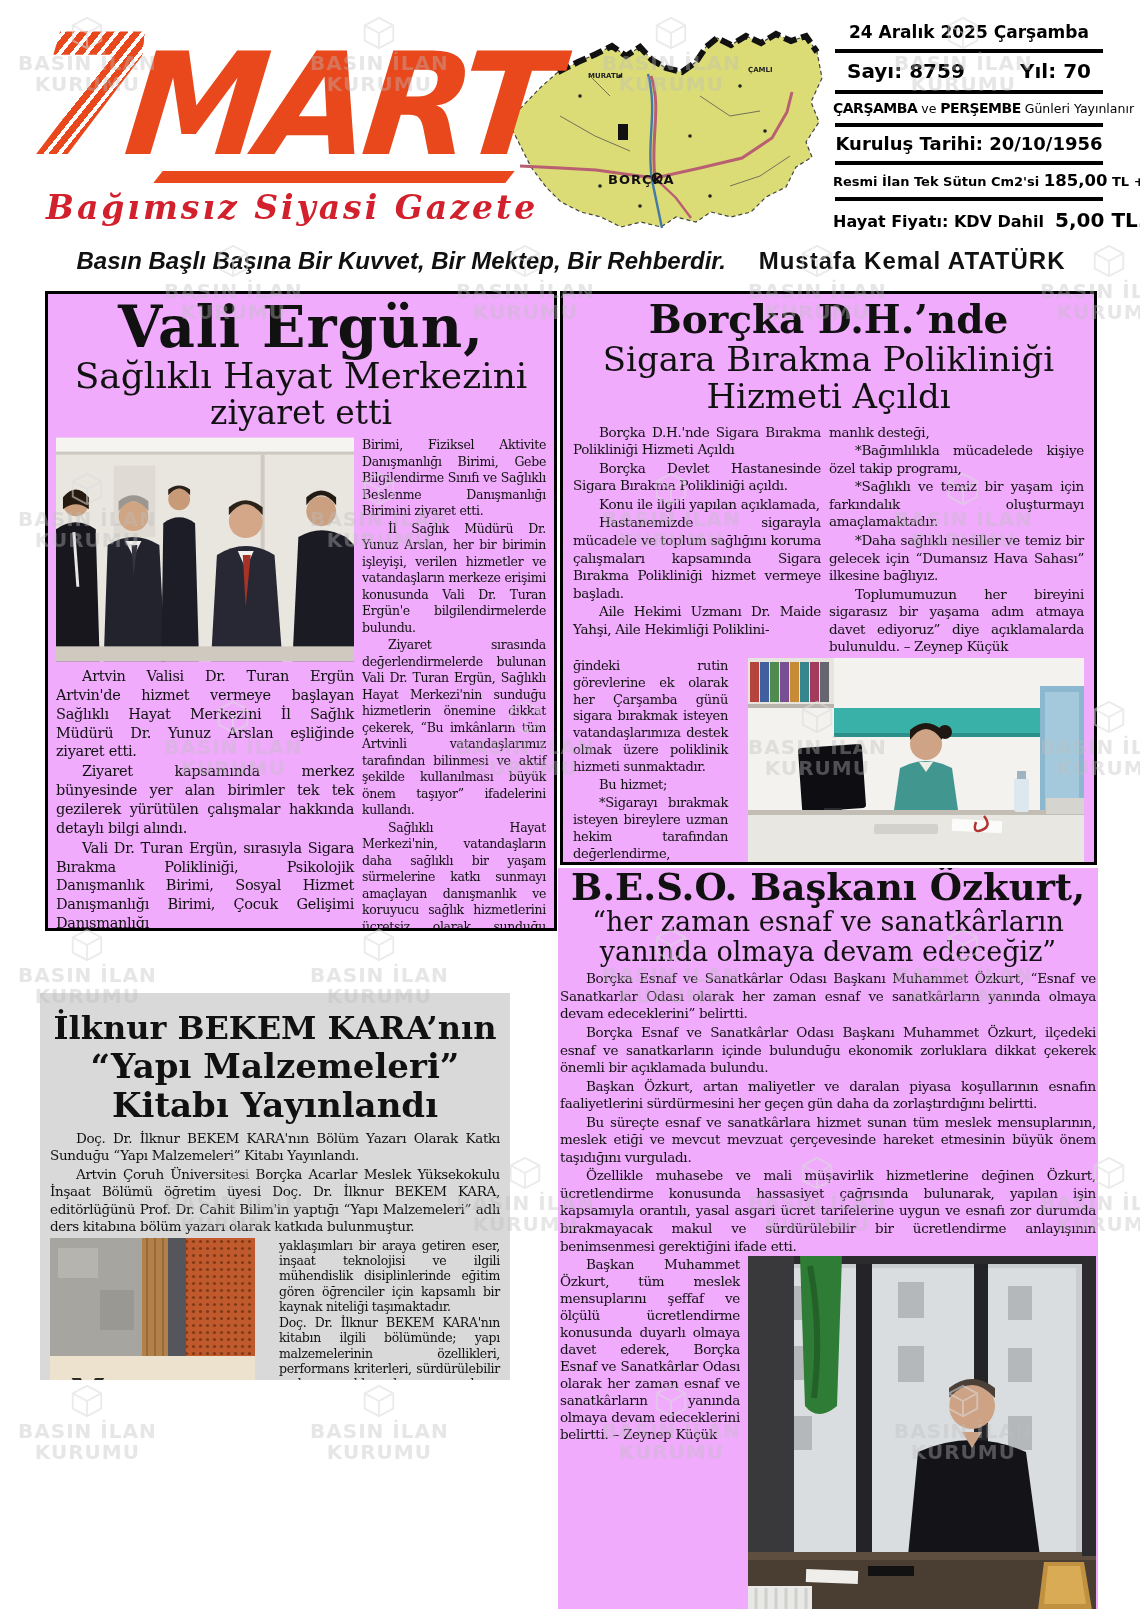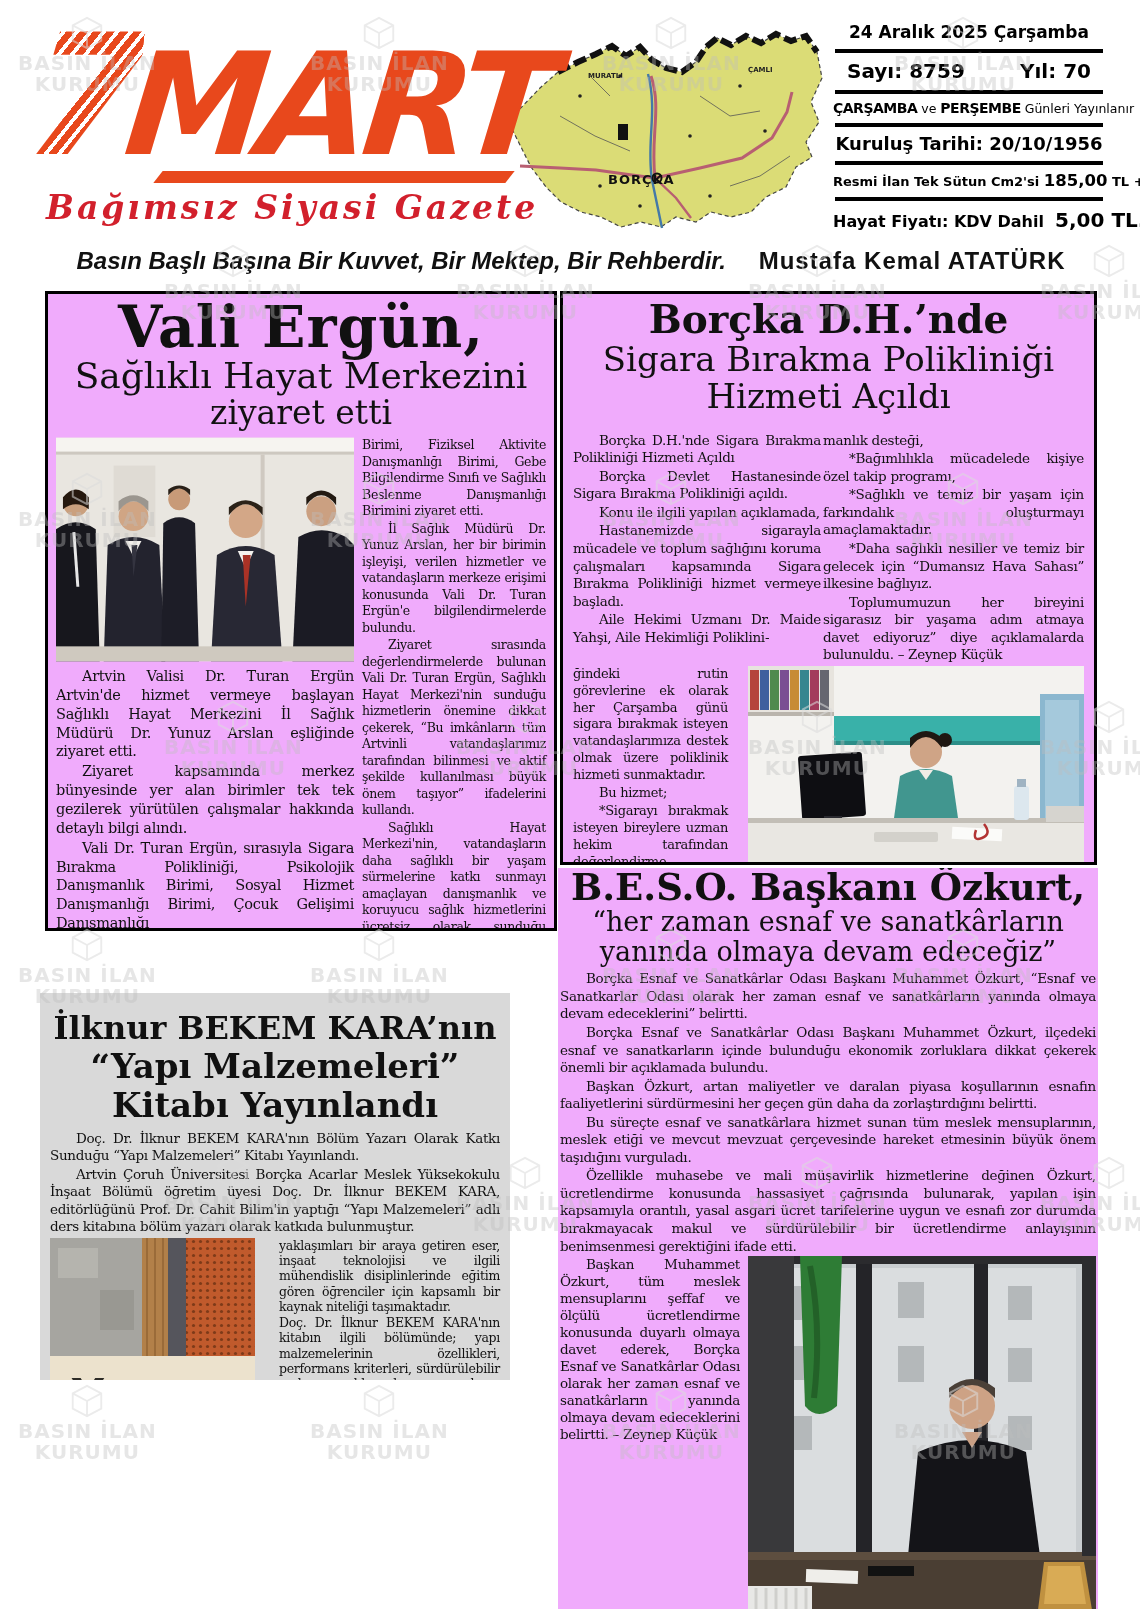--- a/index.html
+++ b/index.html
@@ -62,23 +62,23 @@
   .a1-left{width:298px;}
   .a1-left p{font-size:14.5px;}
   .a1-right{flex:1;}
   .a1-right p{font-size:12.5px;line-height:1.32;}
   .photo1{display:block;width:298px;height:225px;margin-bottom:5px;}
 
   
   .a2{left:560px;top:291px;width:537px;height:574px;padding:4px 10px;}
   .a2 .t1{font-size:39px;font-weight:bold;text-align:center;line-height:1.1;}
   .a2 .t2{font-size:34px;text-align:center;line-height:1.1;}
-  .a2 .t3{font-size:34px;text-align:center;line-height:1.1;margin-bottom:16px;}
+  .a2 .t3{font-size:34px;text-align:center;line-height:1.1;margin-bottom:8px;}
   .a2 p{font-size:13.5px;}
-  .a2-cols{display:flex;gap:2px;}
+  .a2-cols{display:flex;gap:8px;}
   .a2-c1{width:248px;}
   .a2-c2{flex:1;}
   .a2-row2{display:flex;gap:20px;margin-top:1px;}
   .a2-c3{width:172px;}
   .a2-c3 p{font-size:13px;}
   .photo2{width:336px;height:210px;flex:none;}
 
   
   .a3{left:558px;top:868px;width:540px;height:741px;padding:0 2px;}
   .a3 .t1{font-size:37px;font-weight:bold;text-align:center;line-height:1.05;}

